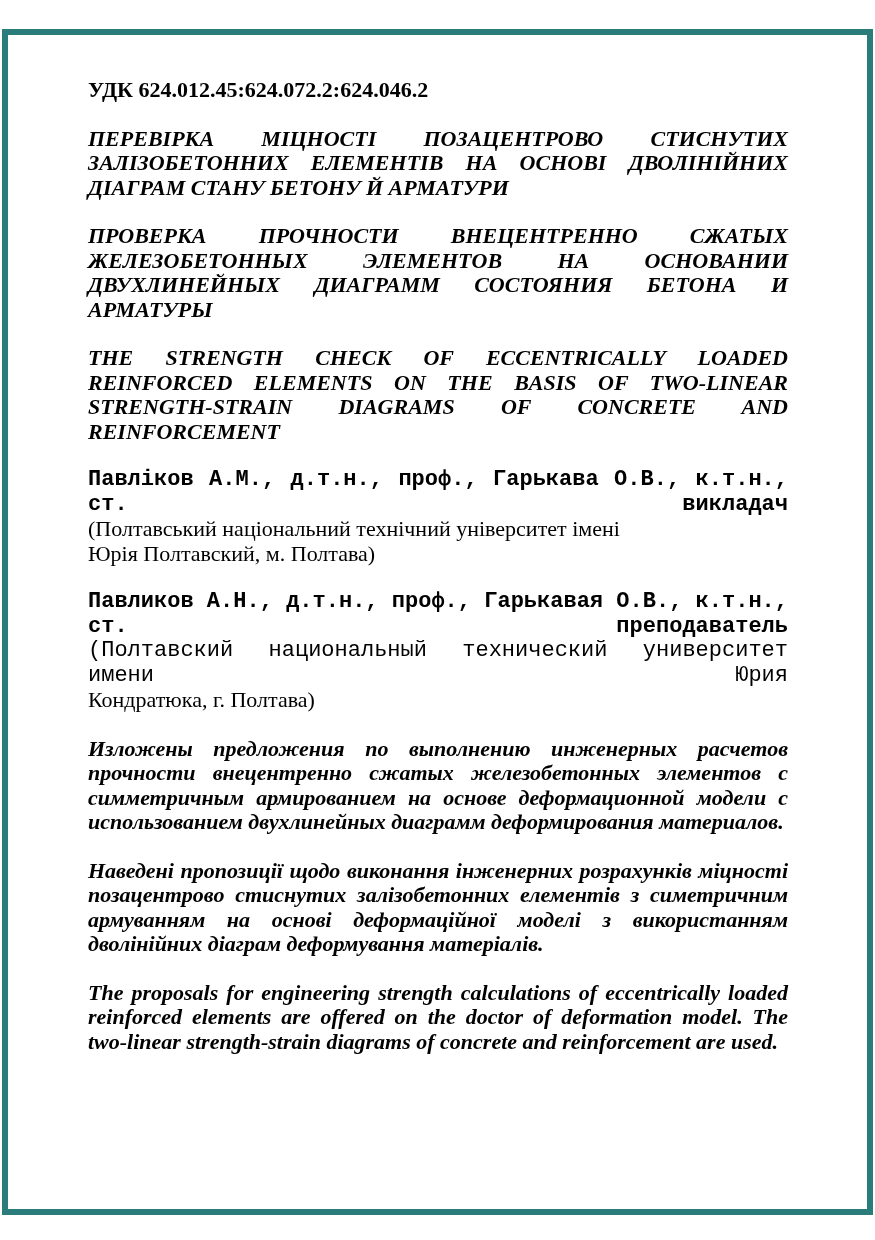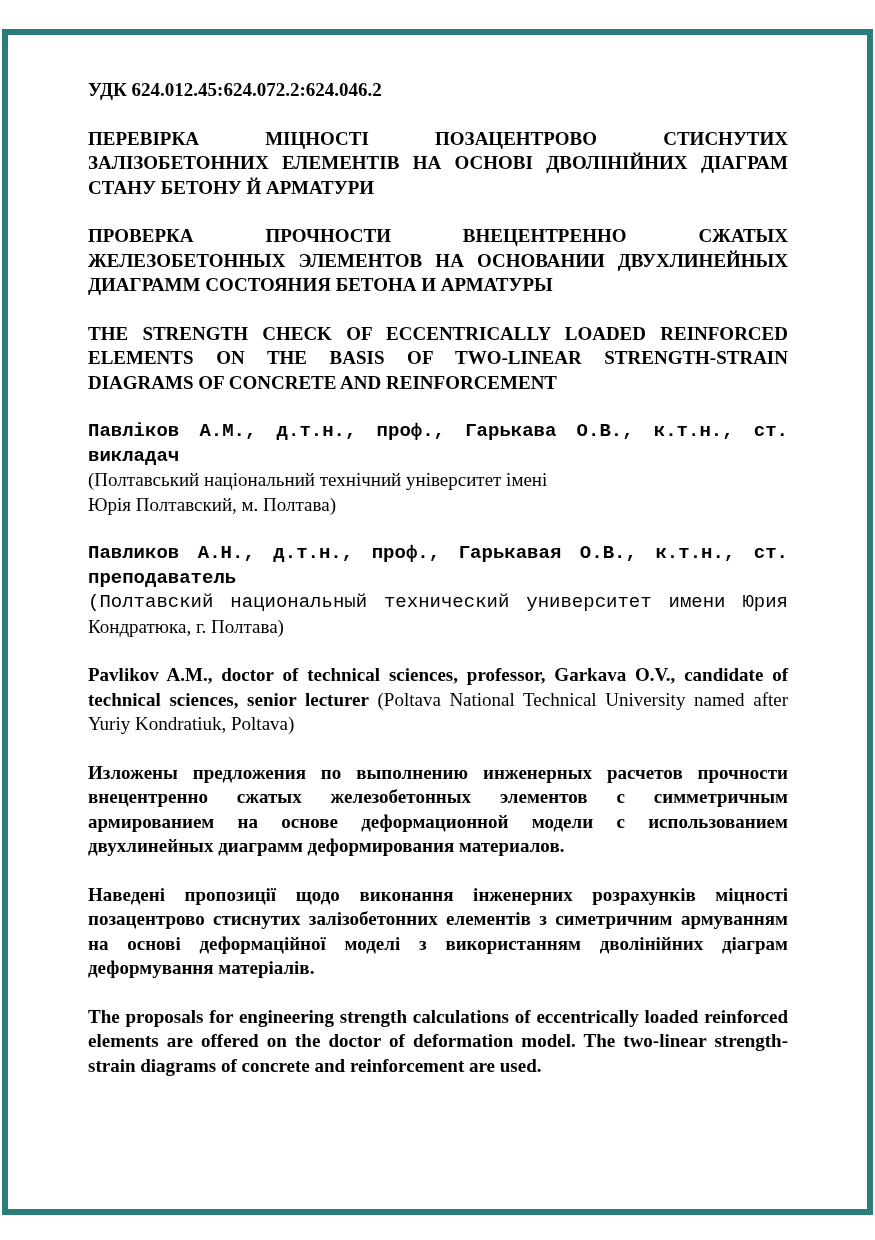--- a/index.html
+++ b/index.html
@@ -25,25 +25,25 @@
     pointer-events: none;
   }
   .content {
     position: absolute;
     left: 88px;
     top: 78px;
     width: 700px;
   }
   .para {
     margin: 0 0 24px 0;
-    font-size: 19px;
+    font-size: 22px;
     line-height: 24.5px;
   }
   .bold { font-weight: bold; }
-  .just { text-align: justify; }
+  .just { text-align: justify; font-style: italic; }
   
   .stretch {
     text-align: justify;
     text-align-last: justify;
     font-family: Liberation Mono, monospace;
   }
   .line { display: block; }
 </style>
 </head>
 <body>
@@ -65,24 +65,20 @@
     <span class="line">(Полтавський національний технічний університет імені</span>
     <span class="line">Юрія Полтавский, м. Полтава)</span>
   </div>
 
   <div class="para">
     <span class="line bold stretch">Павликов А.Н., д.т.н., проф., Гарькавая О.В., к.т.н., ст. преподаватель</span>
     <span class="line stretch">(Полтавский национальный технический университет имени Юрия</span>
     <span class="line">Кондратюка, г. Полтава)</span>
   </div>
 
-  <p class="para just">
-    <span class="bold">Pavlikov A.M., doctor of technical sciences, professor, Garkava O.V., candidate of technical sciences, senior lecturer</span>
-    <span>(Poltava National Technical University named after Yuriy Kondratiuk, Poltava)</span>
-  </p>
 
   <p class="para bold just">Изложены предложения по выполнению инженерных расчетов прочности внецентренно сжатых железобетонных элементов с симметричным армированием на основе деформационной модели с использованием двухлинейных диаграмм деформирования материалов.</p>
 
   <p class="para bold just">Наведені пропозиції щодо виконання інженерних розрахунків міцності позацентрово стиснутих залізобетонних елементів з симетричним армуванням на основі деформаційної моделі з використанням дволінійних діаграм деформування матеріалів.</p>
 
   <p class="para bold just">The proposals for engineering strength calculations of eccentrically loaded reinforced elements are offered on the doctor of deformation model. The two-linear strength-strain diagrams of concrete and reinforcement are used.</p>
 
 
 </div>
 

